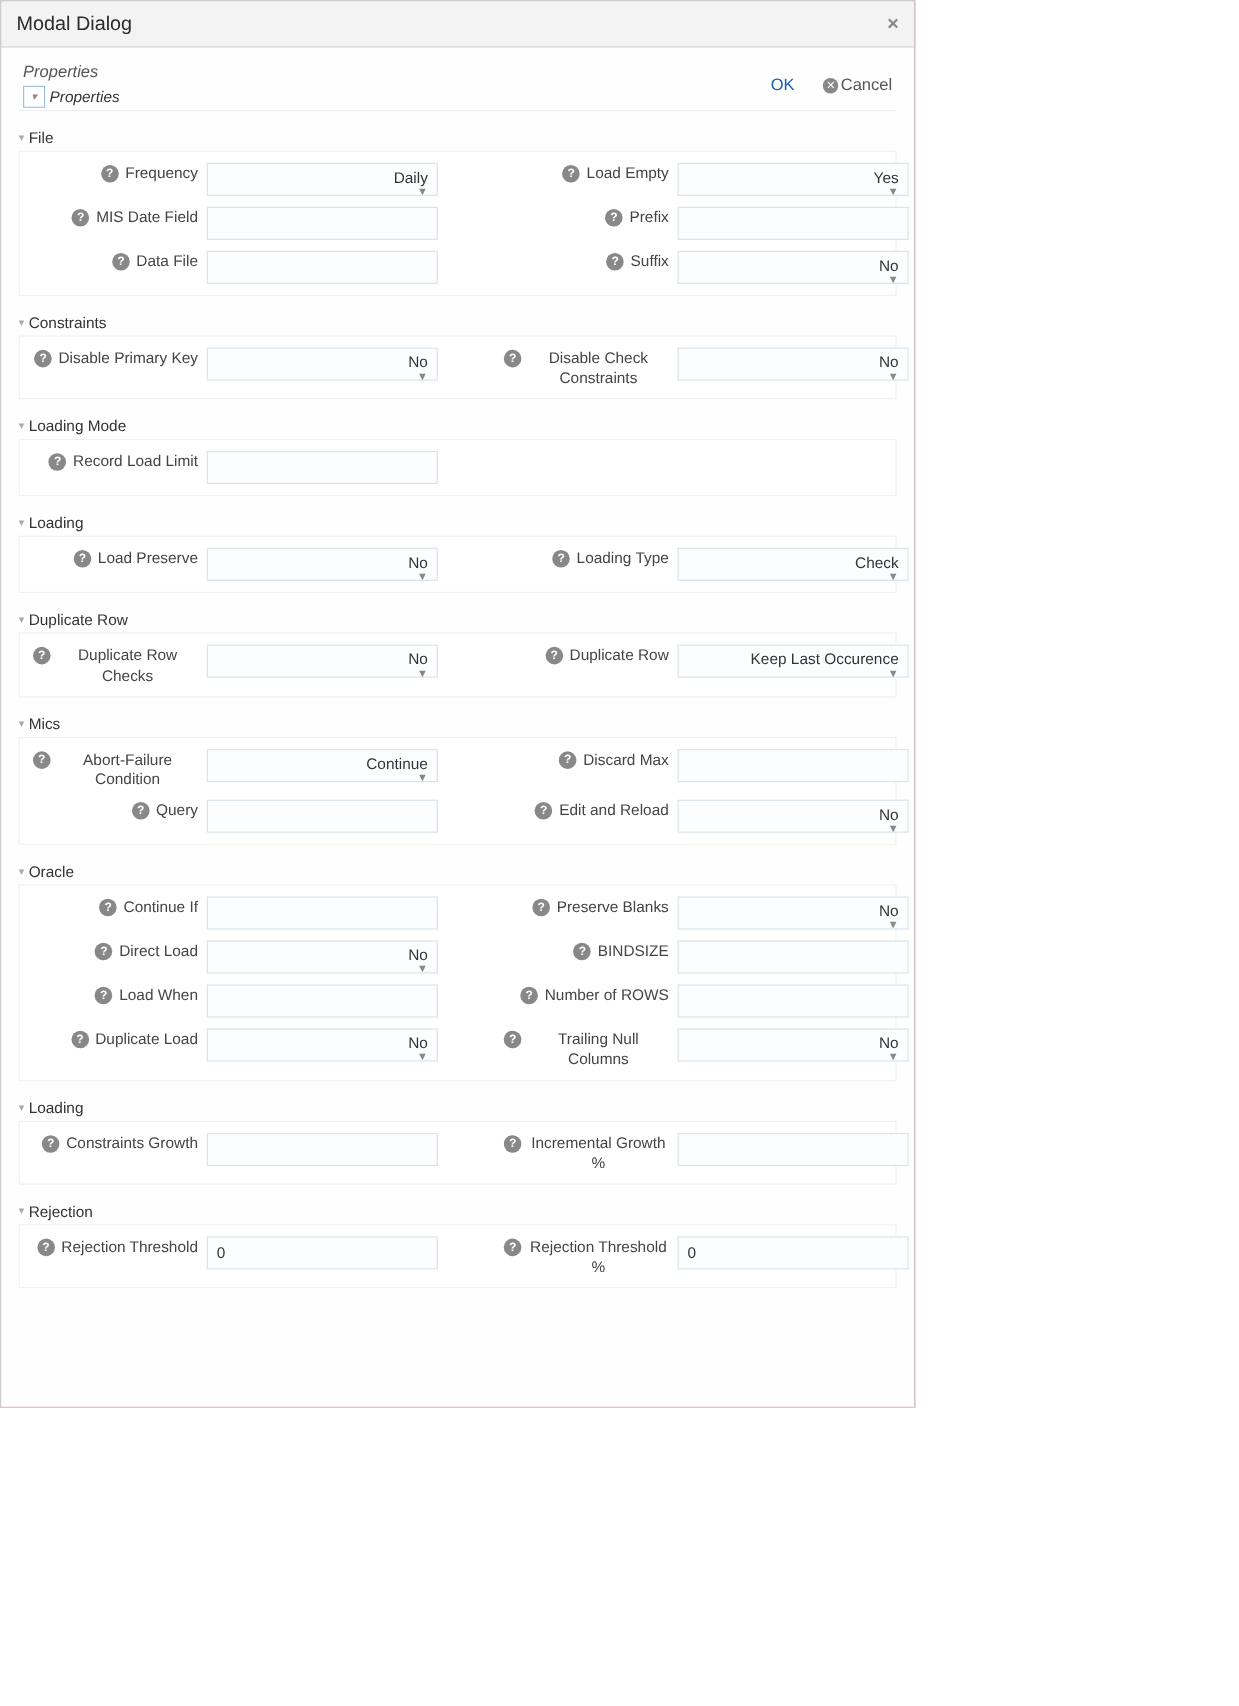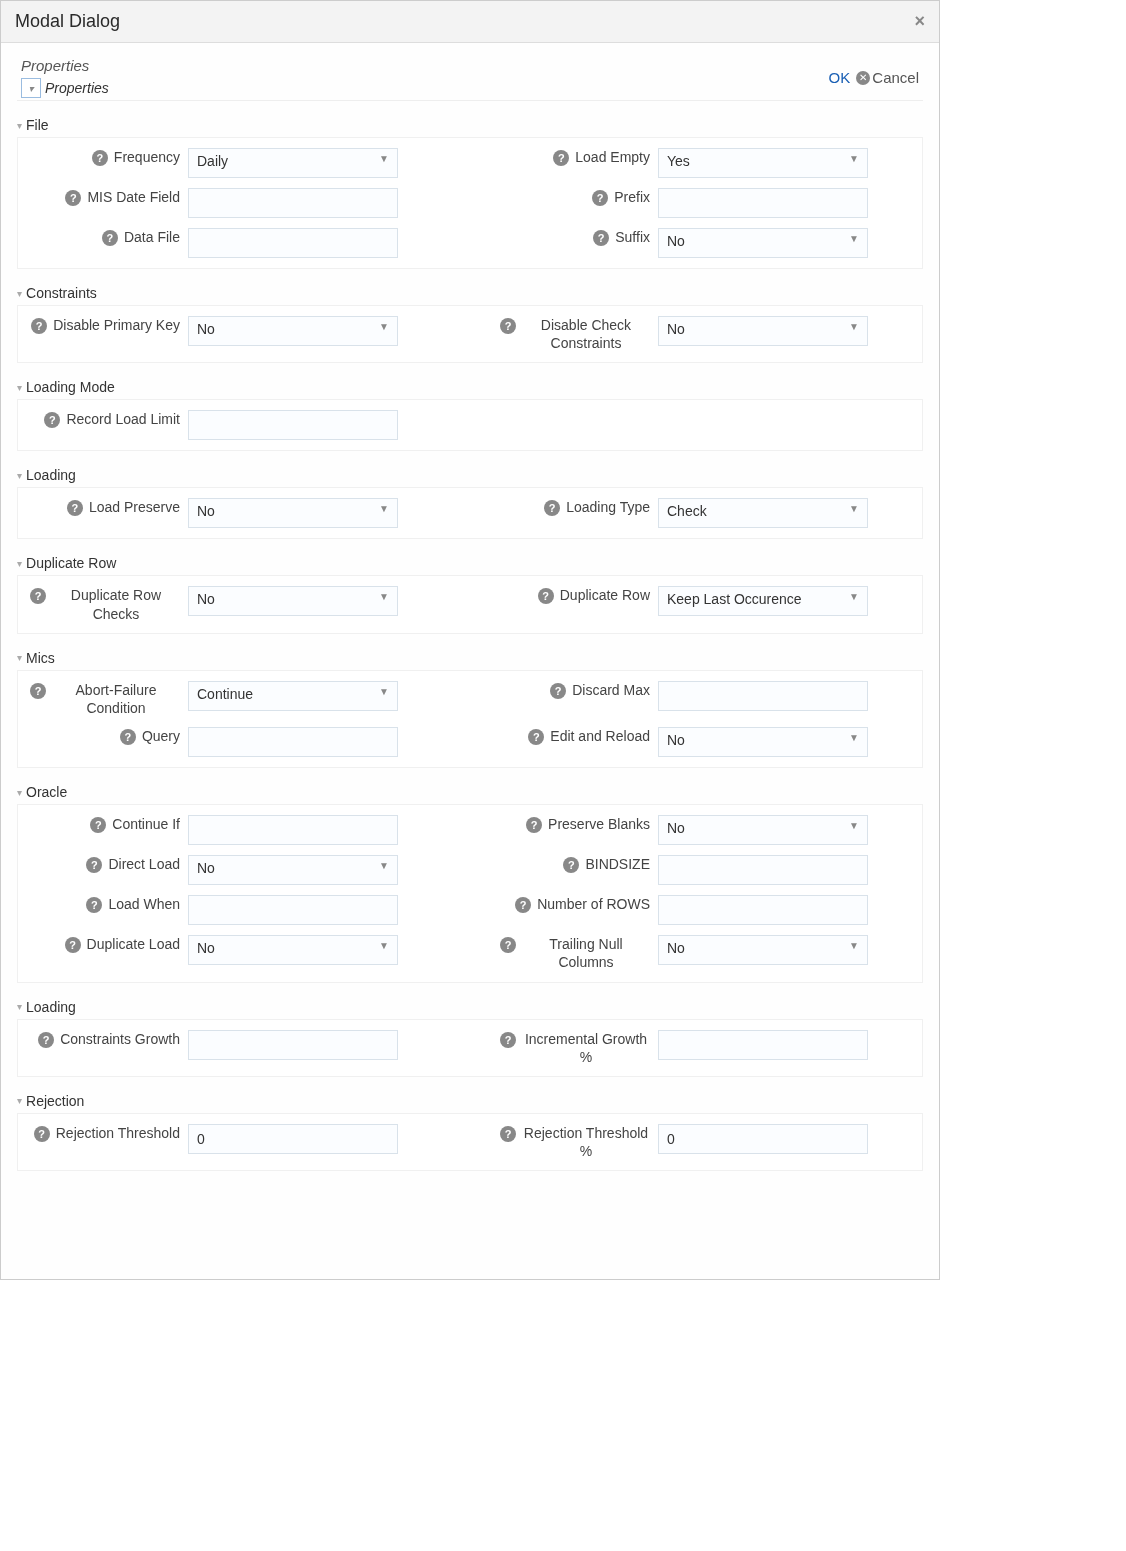--- a/index.html
+++ b/index.html
@@ -1,19 +1,19 @@
 <!DOCTYPE html>
 <html><head>
 <meta charset="utf-8">
 <style>
   * { box-sizing: border-box; margin: 0; padding: 0; }
   html, body { height: 100%; font-family: "Segoe UI", Arial, sans-serif; background: #fff; font-size: 14px; color: #333; }
   .modal {
     border: 1px solid #ccc;
-    width: 940px;
+    width: 832px;
     height: 1280px;
     margin: 0;
     background: #ef4444;
     display: flex;
     flex-direction: column;
     position: relative;
   }
   .titlebar {
     background: #f3f3f3;
     border-bottom: 1px solid #ddd;
@@ -38,21 +38,21 @@
     margin-bottom: 6px;
   }
   .panel-header .left { display: flex; flex-direction: column; gap: 4px; font-style: italic; }
   .props-label { color: #555; }
   .collapse-row { display: flex; align-items: center; gap: 4px; font-size: 14px; color: #333; }
   .sm-btn {
     width: 20px; height: 20px; border: 1px solid #9abce0; background: #fff;
     display: inline-flex; align-items: center; justify-content: center;
     font-size: 10px; color: #888; cursor: pointer;
   }
-  .actions { display: flex; align-items: center; gap: 6px; }
+  .actions { display: flex; align-items: center; gap: 26px; }
   .ok-link { color: #1a5fb4; cursor: pointer; }
   .cancel-link { color: #555; cursor: pointer; display: inline-flex; align-items: center; gap: 2px; }
   .cancel-link .ci {
     width: 14px; height: 14px; border-radius: 50%; background: #888; color: #fff;
     display: inline-flex; align-items: center; justify-content: center; font-size: 10px;
   }
 
   .section { margin-top: 12px; }
   .sec-head {
     display: flex; align-items: center; gap: 4px;
@@ -75,22 +75,22 @@
     width: 16px; height: 16px; border-radius: 50%; background: #888; color: #fff;
     display: inline-flex; align-items: center; justify-content: center;
     font-size: 11px; font-weight: bold; flex: none; margin-top: 2px; cursor: help;
   }
   .ctrl { flex: 1; }
   .txt, .sel {
     width: 210px; height: 30px; border: 1px solid #d9e2ea; background: #fbfdff;
     padding: 4px 8px; font-size: 14px; color: #333;
   }
   .sel {
-    position: relative; display: flex; align-items: flex-start; justify-content: space-between;
-    cursor: pointer; background: #fbfdff;
+    position: relative; display: flex; align-items: flex-end; justify-content: space-between;
+    cursor: pointer; background: #fbfdff; flex-direction: column;
   }
   .sel .tri { color: #888; font-size: 10px; }
 
   
   .body-wrap::-webkit-scrollbar { width: 14px; }
   .body-wrap::-webkit-scrollbar-track { background: #f1f1f1; }
   .body-wrap::-webkit-scrollbar-thumb { background: #c7c7c7; }
 </style>
 </head>
 <body>

